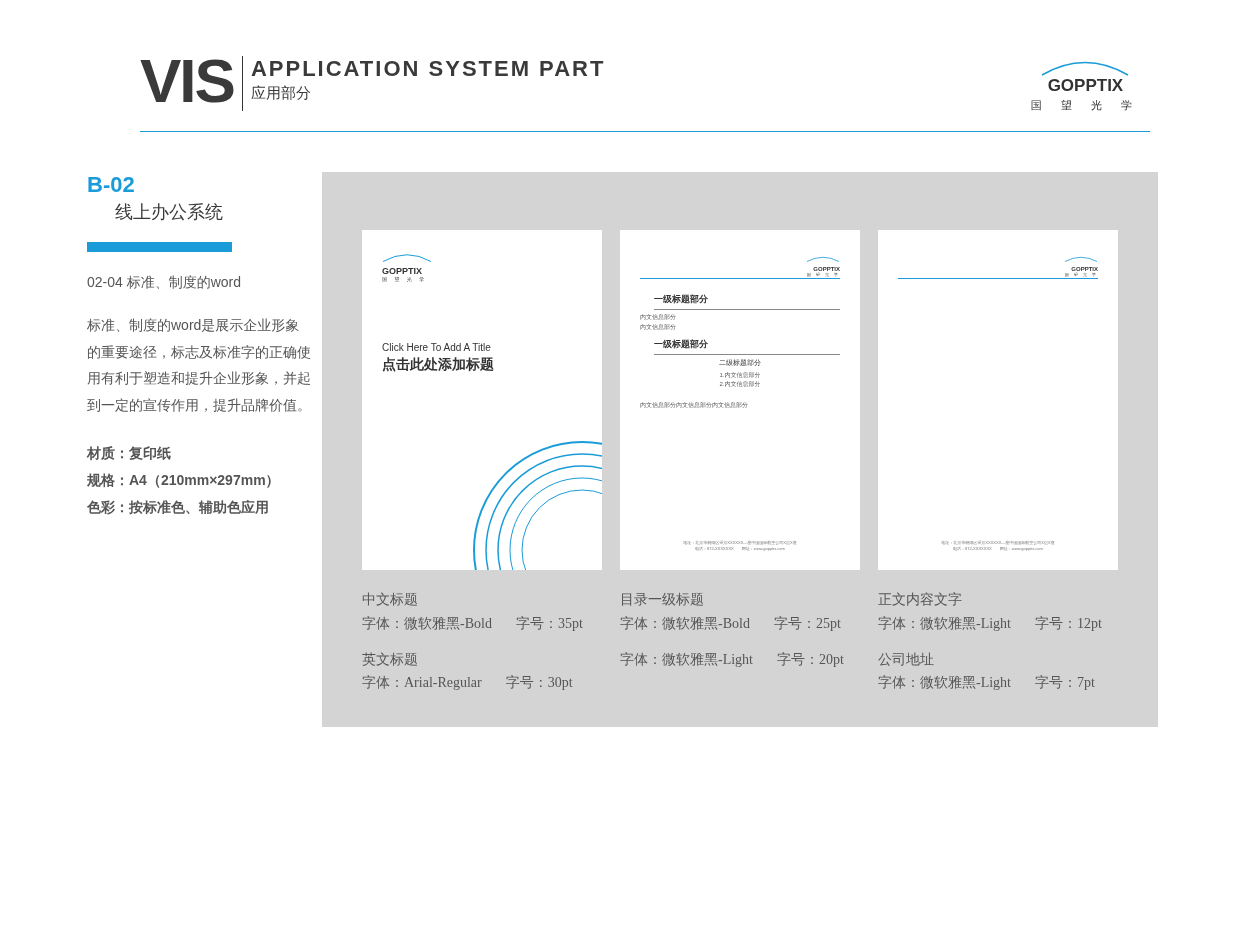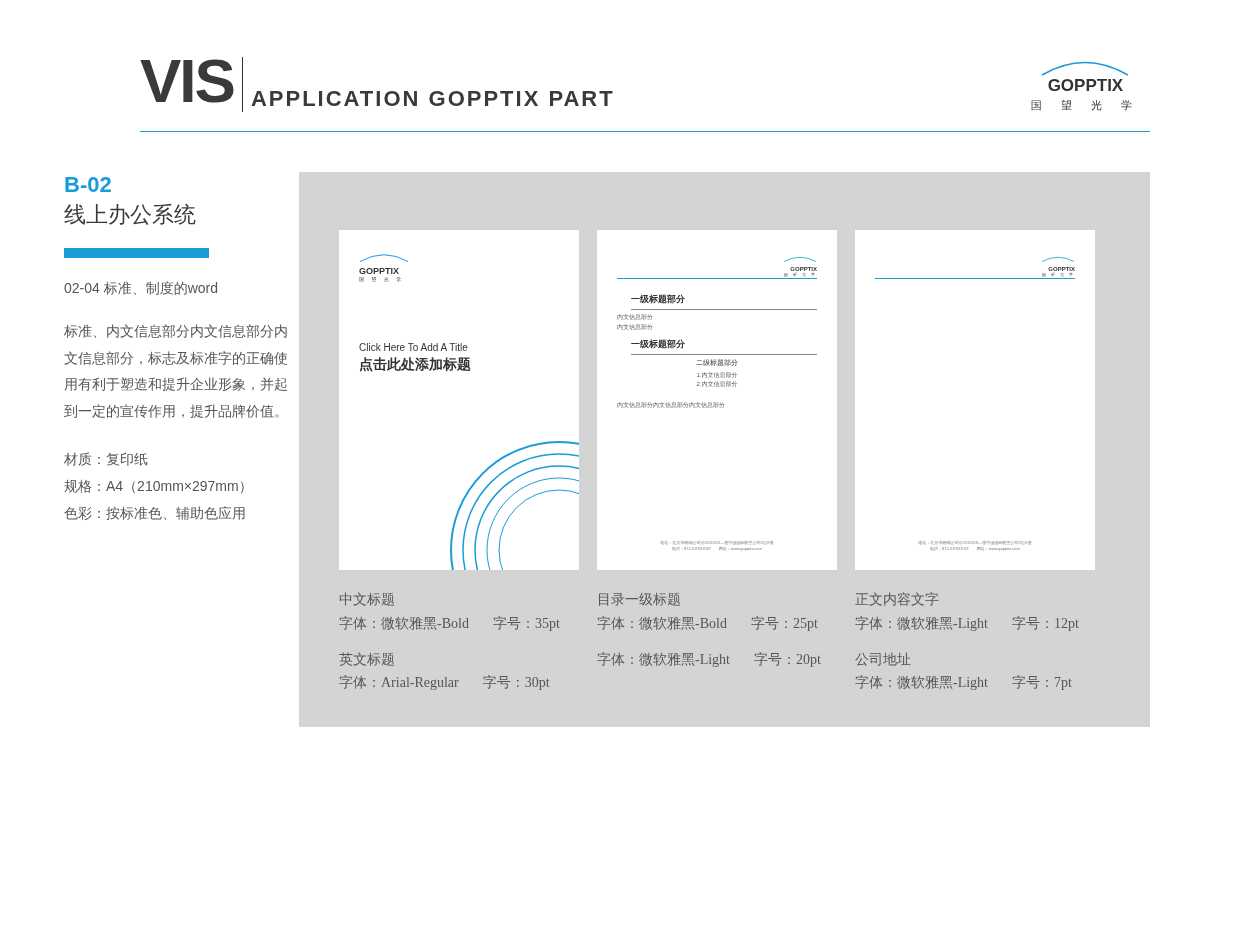--- a/index.html
+++ b/index.html
@@ -1,39 +1,39 @@
 <!DOCTYPE html>
 <html><head>
 <meta charset="utf-8">
 <style>
 * { margin: 0; padding: 0; box-sizing: border-box; }
 body { font-family: "Microsoft YaHei", Arial, sans-serif; background: #fff; width: 1240px; height: 930px; position: relative; }
 
 .header { padding: 50px 100px 0 140px; display: flex; align-items: flex-start; justify-content: space-between; }
-.header-left { display: flex; align-items: flex-end; gap: 8px; }
+.header-left { display: flex; align-items: flex-start; gap: 8px; }
 .vis-mark { font-size: 62px; font-weight: 900; color: #3a3a3a; letter-spacing: -2px; line-height: 1; }
 .divider-v { width: 1px; height: 55px; background: #333; margin-top: 6px; }
 .title-block { margin-top: 6px; }
 .title-en { font-size: 22px; font-weight: 600; color: #3a3a3a; letter-spacing: 2px; }
 .title-cn { font-size: 15px; color: #3a3a3a; margin-top: 2px; }
 .logo { text-align: center; margin-top: 10px; }
 .logo-arc { width: 90px; height: 16px; }
 .logo-text { font-size: 17px; font-weight: 700; color: #333; letter-spacing: 0; margin-top: -4px; }
 .logo-sub { font-size: 11px; color: #333; letter-spacing: 8px; margin-top: 2px; }
 
 .hr-line { height: 1px; background: #1a9cd8; margin: 18px 90px 0 140px; }
 
-.content { display: flex; padding: 40px 0 0 64px; }
+.content { display: flex; padding: 40px 0 0 87px; }
 .sidebar { width: 225px; flex-shrink: 0; }
 .code { font-size: 22px; font-weight: 600; color: #1a9cd8; }
-.code-sub { font-size: 22px; color: #3a3a3a; margin-top: 2px; }
+.code-sub { font-size: 18px; color: #3a3a3a; margin-top: 2px; margin-left: 28px; }
 .blue-bar { width: 145px; height: 10px; background: #1a9cd8; margin: 18px 0 22px; }
 .spec-title { font-size: 14px; color: #555; margin-bottom: 20px; }
 .desc { font-size: 14px; color: #555; line-height: 1.9; margin-bottom: 22px; }
-.specs { font-size: 14px; color: #555; line-height: 1.9; }
+.specs { font-size: 14px; color: #555; line-height: 1.9; font-weight: bold; }
 
 .preview-area { flex: 1; background: #d4d4d4; margin-left: 10px; padding: 58px 40px 20px 40px; margin-right: 90px; }
 .pages { display: flex; gap: 18px; }
 .page { background: #fff; width: 240px; height: 340px; position: relative; padding: 18px 20px; }
 .page-logo { }
 .page-logo-arc { width: 50px; height: 9px; }
 .page-logo-text { font-size: 9px; font-weight: 700; color: #333; }
 .page-logo-sub { font-size: 5px; color: #333; letter-spacing: 3px; }
 .page-logo-sm-text { font-size: 6px; font-weight: 700; color: #333; }
 .page-logo-sm-sub { font-size: 4px; color: #333; letter-spacing: 2px; }
@@ -59,41 +59,42 @@
 .cap-row { display: flex; gap: 24px; }
 </style>
 </head>
 <body>
 
 <div class="header">
   <div class="header-left">
     <div class="vis-mark">VIS</div>
     <div class="divider-v"></div>
     <div class="title-block">
-      <div class="title-en">APPLICATION GOPPTIX PART</div>
+      <div class="title-en">APPLICATION SYSTEM PART</div>
+      <div class="title-cn">应用部分</div>
     </div>
   </div>
   <div class="logo">
     <svg class="logo-arc" viewBox="0 0 90 16">
         <path d="M 2 15 Q 45 -10 88 15" stroke="#1a9cd8" stroke-width="1.5" fill="none"></path>
       </svg>
     <div class="logo-text">GOPPTIX</div>
     <div class="logo-sub">国 望 光 学</div>
   </div>
 </div>
 
 <div class="hr-line"></div>
 
 <div class="content">
   <div class="sidebar">
     <div class="code">B-02</div>
     <div class="code-sub">线上办公系统</div>
     <div class="blue-bar"></div>
     <div class="spec-title">02-04  标准、制度的word</div>
-    <div class="desc">标准、内文信息部分内文信息部分内文信息部分，标志及标准字的正确使用有利于塑造和提升企业形象，并起到一定的宣传作用，提升品牌价值。</div>
+    <div class="desc">标准、制度的word是展示企业形象的重要途径，标志及标准字的正确使用有利于塑造和提升企业形象，并起到一定的宣传作用，提升品牌价值。</div>
     <div class="specs">
       <div>材质：复印纸</div>
       <div>规格：A4（210mm×297mm）</div>
       <div>色彩：按标准色、辅助色应用</div>
     </div>
   </div>
 
   <div class="preview-area">
     <div class="pages">
 

